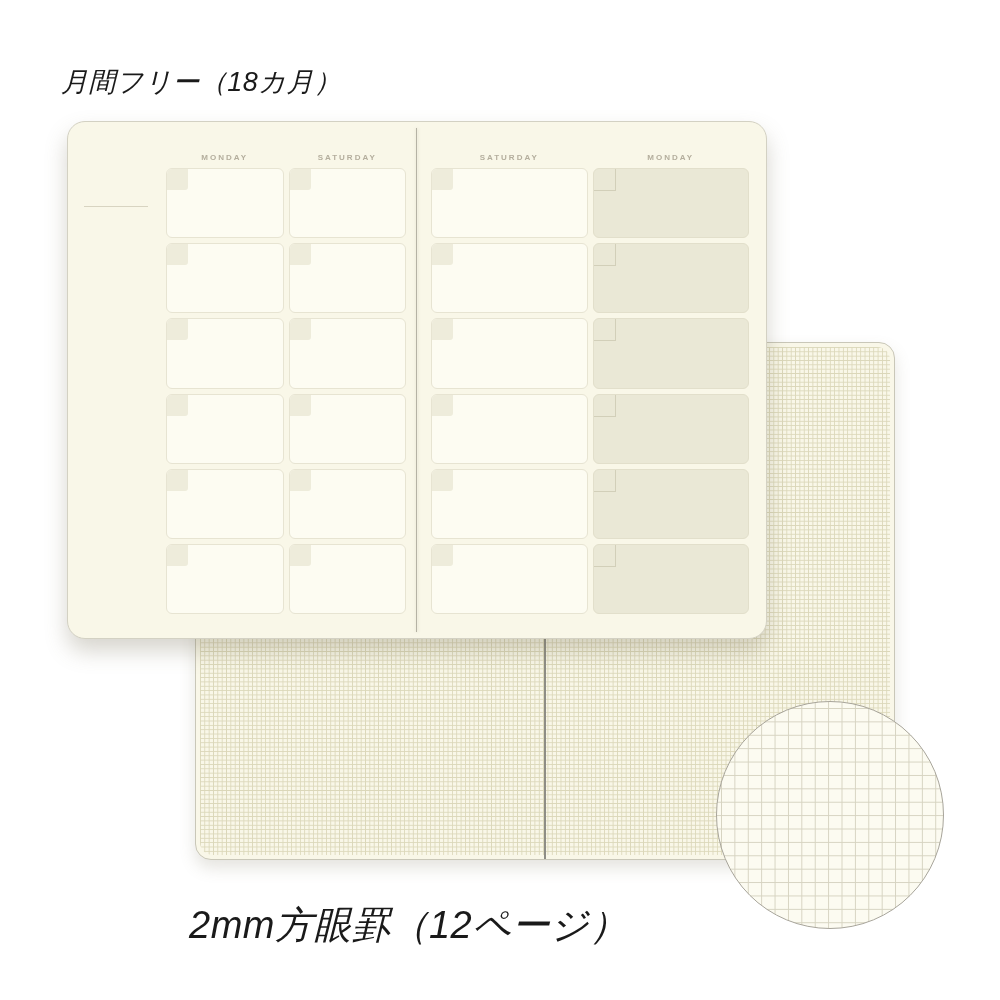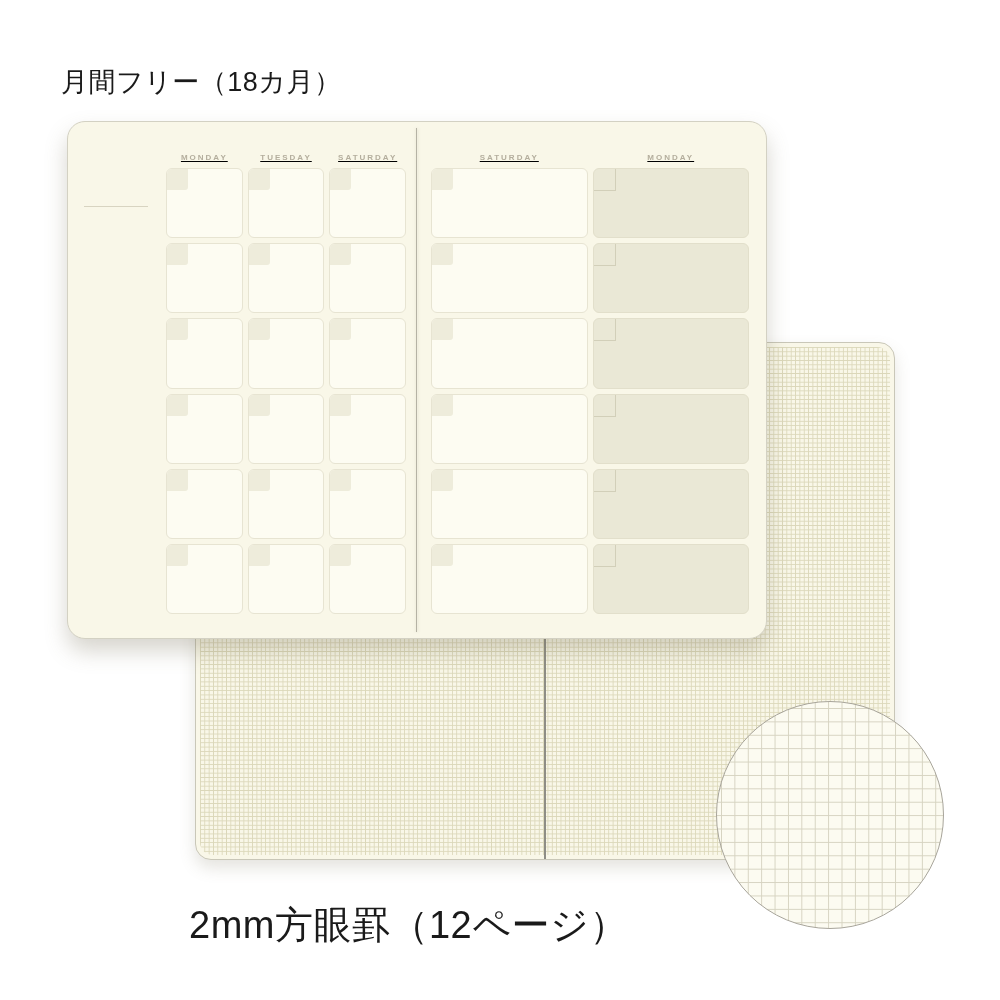--- a/index.html
+++ b/index.html
@@ -12,20 +12,21 @@
     overflow: hidden;
   }
   .stage { position: relative; width: 1000px; height: 1000px; }
 
   
   .label {
     position: absolute;
     color: var(--label-text, #1a1a1a);
     white-space: nowrap;
     letter-spacing: 0.5px;
+    font-style: italic;
   }
   .label-top    { left: 61px;  top: 64px;  font-size: 27px; z-index: 6; }
   .label-bottom { left: 189px; top: 900px; font-size: 38px; z-index: 6; }
 
   
   .grid-spread {
     position: absolute;
     left: 195px; top: 342px;
     width: 698px; height: 516px;
     background: var(--paper);
@@ -72,21 +73,20 @@
     position: absolute;
     left: 16px; top: 84px;
     width: 64px; height: 0;
     border-top: 1px solid var(--month-line);
   }
   .page-days {
     position: absolute;
     top: 30px; bottom: 24px;
     display: flex;
     gap: 5px;
-    text-decoration: underline;
   }
   .page-days.left  { left: 98px;  width: 240px; }
   .page-days.right { left: 363px; width: 318px; }
   .day-column {
     flex: 1 1 0;
     display: flex;
     flex-direction: column;
     min-width: 0;
   }
   .day-header {
@@ -181,43 +181,20 @@
             </div>
             <div class="cal-cell">
               <div class="corner-square"></div>
             </div>
             <div class="cal-cell">
               <div class="corner-square"></div>
             </div>
           </div>
         </div>
         <div class="day-column">
-          <div class="day-header">TUESDAY</div>
-          <div class="cells">
-            <div class="cal-cell">
-              <div class="corner-square"></div>
-            </div>
-            <div class="cal-cell">
-              <div class="corner-square"></div>
-            </div>
-            <div class="cal-cell">
-              <div class="corner-square"></div>
-            </div>
-            <div class="cal-cell">
-              <div class="corner-square"></div>
-            </div>
-            <div class="cal-cell">
-              <div class="corner-square"></div>
-            </div>
-            <div class="cal-cell">
-              <div class="corner-square"></div>
-            </div>
-          </div>
-        </div>
-        <div class="day-column">
           <div class="day-header">SATURDAY</div>
           <div class="cells">
             <div class="cal-cell">
               <div class="corner-square"></div>
             </div>
             <div class="cal-cell">
               <div class="corner-square"></div>
             </div>
             <div class="cal-cell">
               <div class="corner-square"></div>

